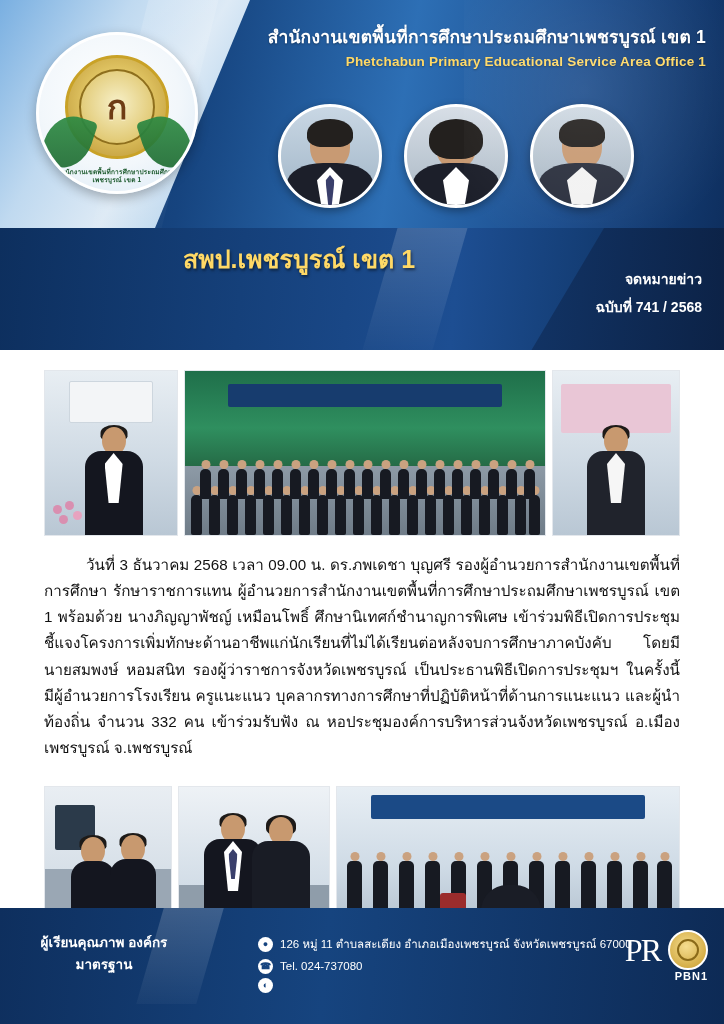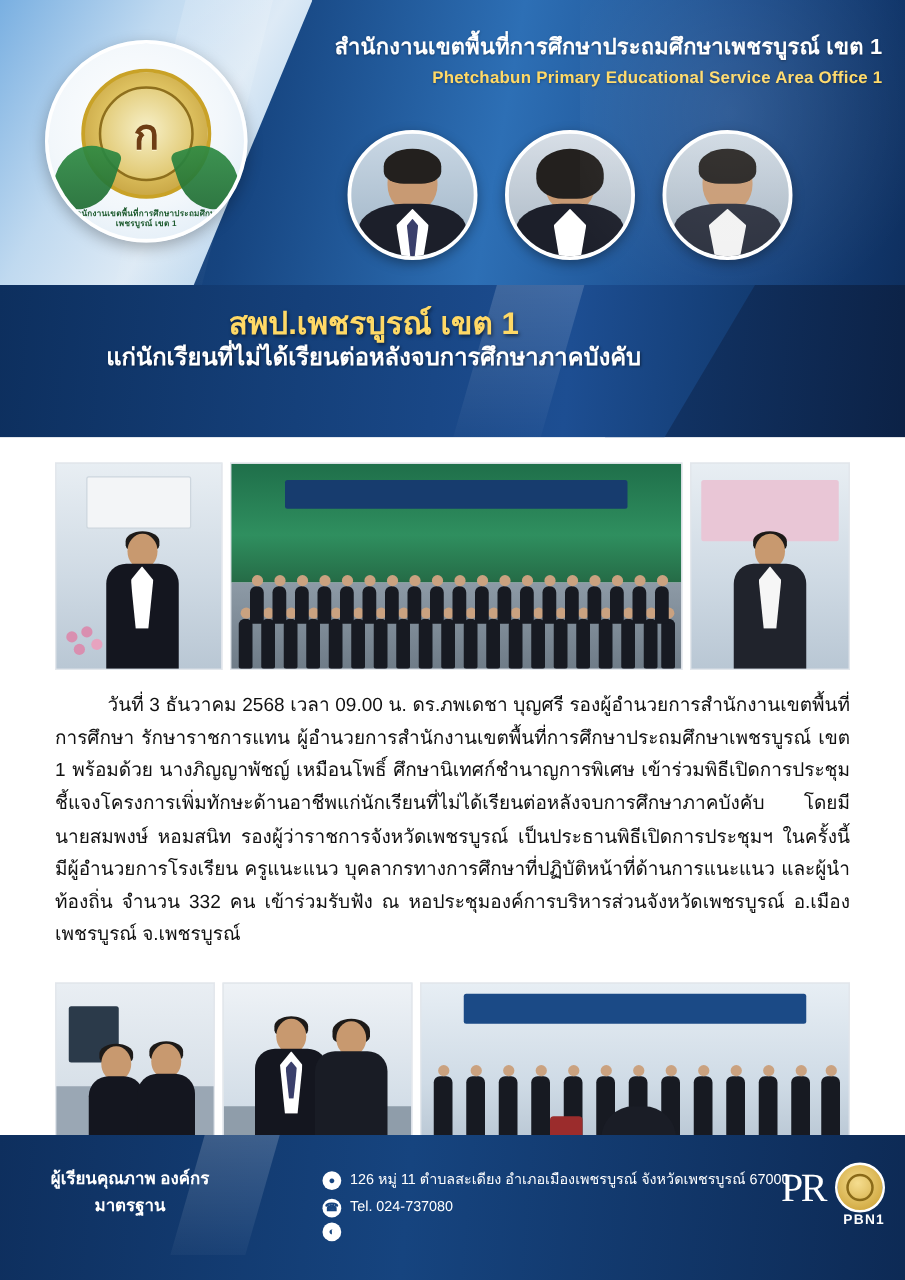--- a/index.html
+++ b/index.html
@@ -456,21 +456,24 @@
           <div class="p-shirt"></div>
       </div>
     </div>
   </div>
 
   <div class="banner-wrap">
     <div class="banner-right"></div>
     <div class="banner-main"></div>
     <div class="banner-texts">
       <div class="banner-line1">สพป.เพชรบูรณ์ เขต 1</div>
-      <div class="banner-line3">แก่นักเรียนที่ไม่ได้เรียนต่อหลังจบการศึกษาภาคบังคับ</div>
+    </div>
+    <div class="issue">
+      <div class="lbl">จดหมายข่าว</div>
+      <div class="num">ฉบับที่ 741 / 2568</div>
     </div>
   </div>
 
   <div class="photo-row-1">
     <div class="ph ph-a">
       <div class="room-wall"></div>
       <div class="screen-blue" style="left:18%;top:6%;width:64%;height:26%;background:#f3f5f7;border:1px solid #cdd6de;"></div>
       <div class="person-big" style="left:52%;">
           <div class="hr"></div>
           <div class="hd"></div>

